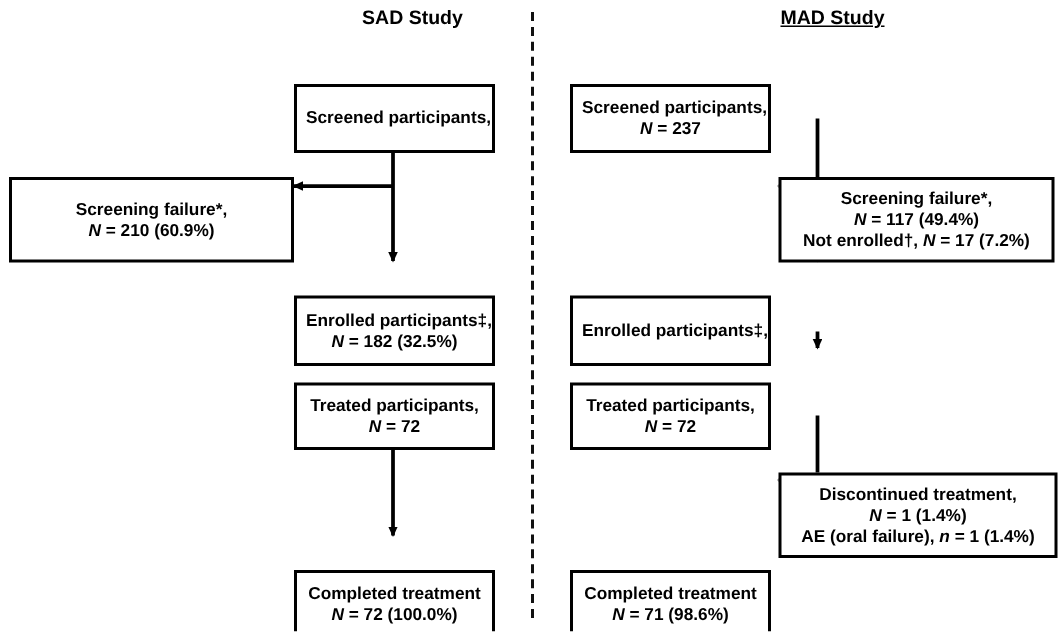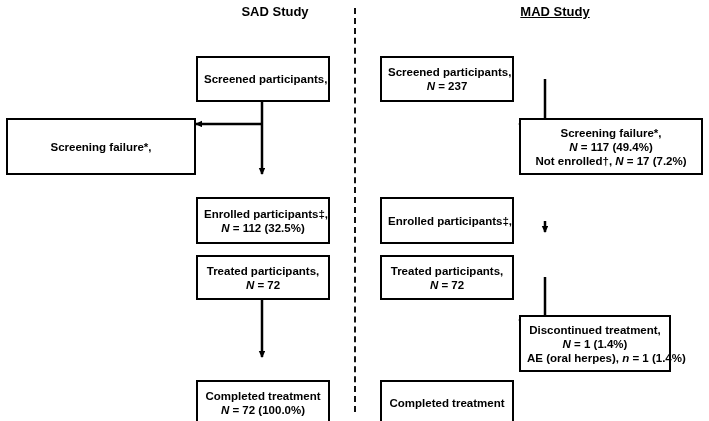--- a/index.html
+++ b/index.html
@@ -98,28 +98,31 @@
 
     <line x1="545" y1="320" x2="519" y2="320" stroke="#000000" stroke-width="2.5" marker-end="url(#ah)"></line>
   </svg>
 
   <div class="box center" style="left:196px; top:33px; width:134px; height:46px;">
     <div class="line">Screened participants,</div>
   </div>
 
   <div class="box left" style="left:6px; top:95px; width:190px; height:57px;">
     <div class="line">Screening failure*,</div>
+    <div class="line">
+      <span class="ital">N</span><span> = 210 (60.9%)</span>
+    </div>
   </div>
 
   <div class="box center" style="left:196px; top:174px; width:134px; height:47px;">
     <div class="line">
       <span>Enrolled participants</span><span>‡</span><span>,</span>
     </div>
     <div class="line">
-      <span class="ital">N</span><span> = 112 (32.5%)</span>
+      <span class="ital">N</span><span> = 182 (32.5%)</span>
     </div>
   </div>
 
   <div class="box center" style="left:196px; top:232px; width:134px; height:45px;">
     <div class="line">Treated participants,</div>
     <div class="line">
       <span class="ital">N</span><span> = 72</span>
     </div>
   </div>
 
@@ -153,27 +156,30 @@
     </div>
   </div>
 
   <div class="box center" style="left:380px; top:232px; width:134px; height:45px;">
     <div class="line">Treated participants,</div>
     <div class="line">
       <span class="ital">N</span><span> = 72</span>
     </div>
   </div>
 
-  <div class="box left" style="left:519px; top:292px; width:152px; height:57px;">
+  <div class="box left" style="left:519px; top:292px; width:186px; height:57px;">
     <div class="line">Discontinued treatment,</div>
     <div class="line">
       <span class="ital">N</span><span> = 1 (1.4%)</span>
     </div>
     <div class="line">
-      <span>AE (oral herpes), </span><span class="ital">n</span><span> = 1 (1.4%)</span>
+      <span>AE (oral failure), </span><span class="ital">n</span><span> = 1 (1.4%)</span>
     </div>
   </div>
 
   <div class="box center" style="left:380px; top:357px; width:134px; height:45px;">
     <div class="line">Completed treatment</div>
+    <div class="line">
+      <span class="ital">N</span><span> = 71 (98.6%)</span>
+    </div>
   </div>
 
 </div>
 
 </body></html>

